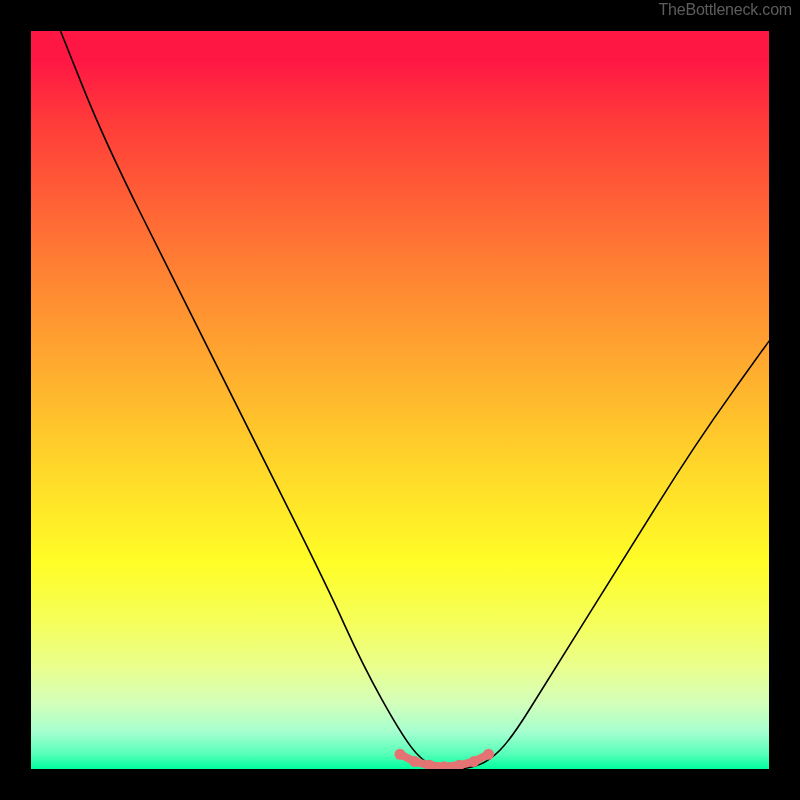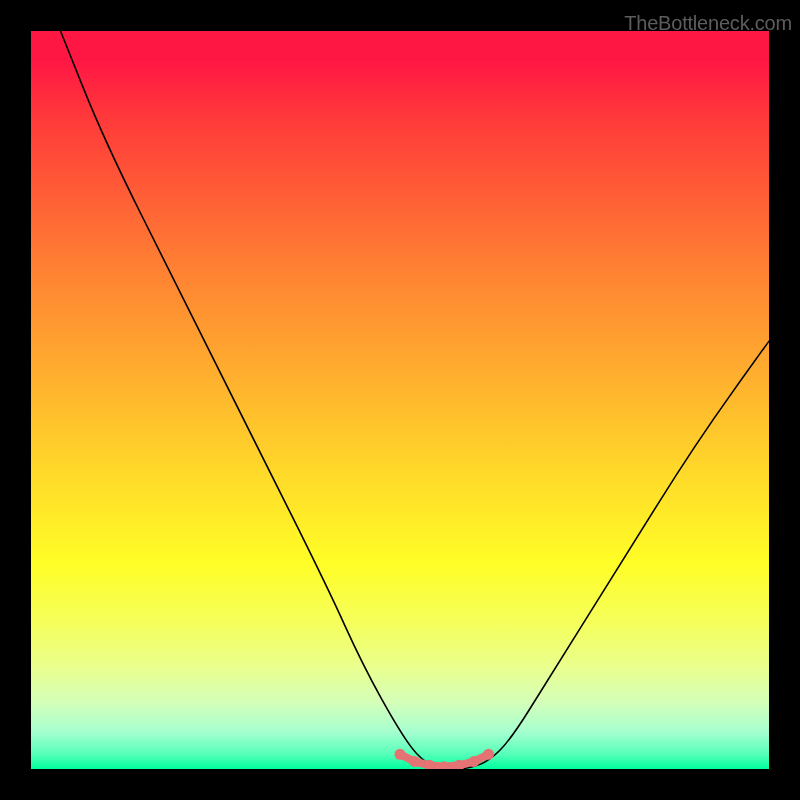--- a/index.html
+++ b/index.html
@@ -35,24 +35,24 @@
       #f5ff5a 80%,
       #eaff8c 86%,
       #d4ffb9 91%,
       #a5ffd0 95%,
       #56ffb8 98%,
       #00ff9f 100%
     );
   }
   .attribution {
     position: absolute;
-    top: 12px;
+    top: 1px;
     right: 8px;
     font-family: Arial, Helvetica, sans-serif;
-    font-size: 20px;
+    font-size: 16px;
     font-weight: 500;
     color: #5d5d5d;
     letter-spacing: -0.2px;
     z-index: 3;
   }
   svg.curve {
     position: absolute;
     left: 0;
     top: 0;
     width: 738px;

